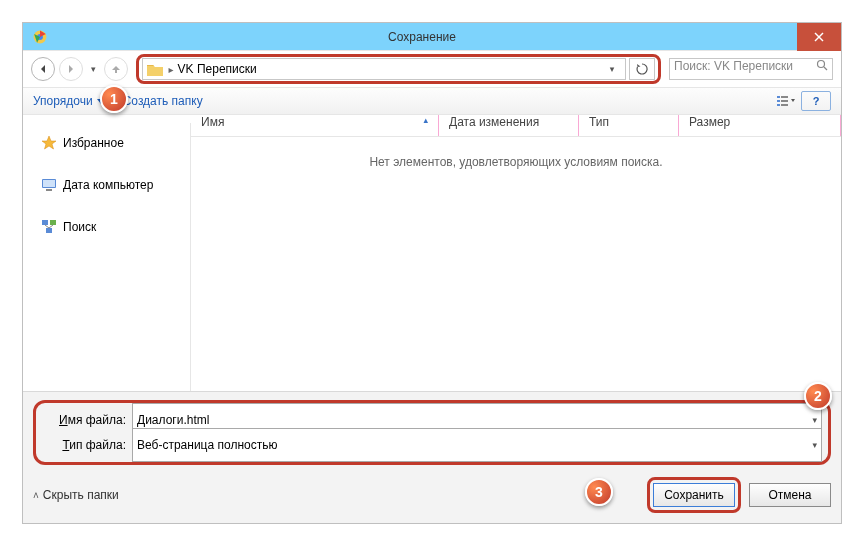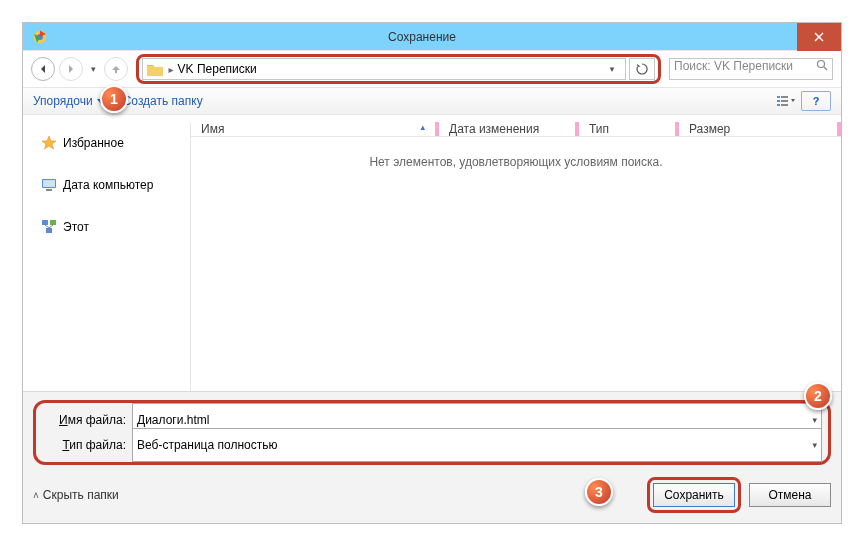--- a/index.html
+++ b/index.html
@@ -33,21 +33,21 @@
   .help-btn { color: #1e5db8; font-weight: bold; border: 1px solid #8bb1e0; border-radius: 2px; font-size: 11px; }
 
   .body { flex: 1; display: flex; overflow: hidden; }
   .sidebar { width: 168px; border-right: 1px solid #e6e6e6; padding: 6px 0; margin-top: 8px; }
   .side-item { display: flex; align-items: center; height: 28px; padding-left: 18px; font-size: 12px; gap: 6px; }
   .star-icon { width: 16px; height: 16px; }
   .pc-icon, .net-icon { width: 16px; height: 16px; }
 
   .content { flex: 1; display: flex; flex-direction: column; }
   .cols { height: 22px; display: flex; border-bottom: 1px solid #e6e6e6; font-size: 12px; color: #444; }
-  .col { padding: 0 10px; display: flex; align-items: flex-start; border-right: 4px solid #f9a8d4; margin-top: 7px; }
+  .col { padding: 0 10px; display: flex; align-items: flex-start; border-right: 1px solid #f9a8d4; }
   .col.name { width: 248px; justify-content: space-between; }
   .sort-ind { font-size: 9px; color: #3a74c8; }
   .col.date { width: 140px; }
   .col.type { width: 100px; }
   .col.size { flex: 1; }
   .empty-msg { text-align: center; font-size: 12px; color: #666; margin-top: 18px; }
 
   .bottom { border-top: 1px solid #d9d9d9; background: #f3f3f3; padding: 8px 10px 10px; }
   .fields-wrap { border: 3px solid #c0392b; border-radius: 12px; padding: 4px 6px; position: relative; }
   .field-row { display: flex; align-items: center; height: 24px; margin: 1px 0; }
@@ -182,21 +182,21 @@
       <div class="side-item" style="margin-top:14px">
         <span class="net-icon">
           <svg viewBox="0 0 16 16" width="16" height="16">
               <rect x="1" y="1" width="6" height="5" fill="#5a8bd6"></rect>
               <rect x="9" y="1" width="6" height="5" fill="#6ab04c"></rect>
               <rect x="5" y="9" width="6" height="5" fill="#5a8bd6"></rect>
               <line x1="4" y1="6" x2="8" y2="9" stroke="#888"></line>
               <line x1="12" y1="6" x2="8" y2="9" stroke="#888"></line>
             </svg>
         </span>
-        <span>Этот</span>
+        <span>Поиск</span>
       </div>
     </div>
 
     <div class="content">
       <div class="cols">
         <div class="col name">
           <span>Имя</span>
           <span class="sort-ind">▴</span>
         </div>
         <div class="col date">Дата изменения</div>

